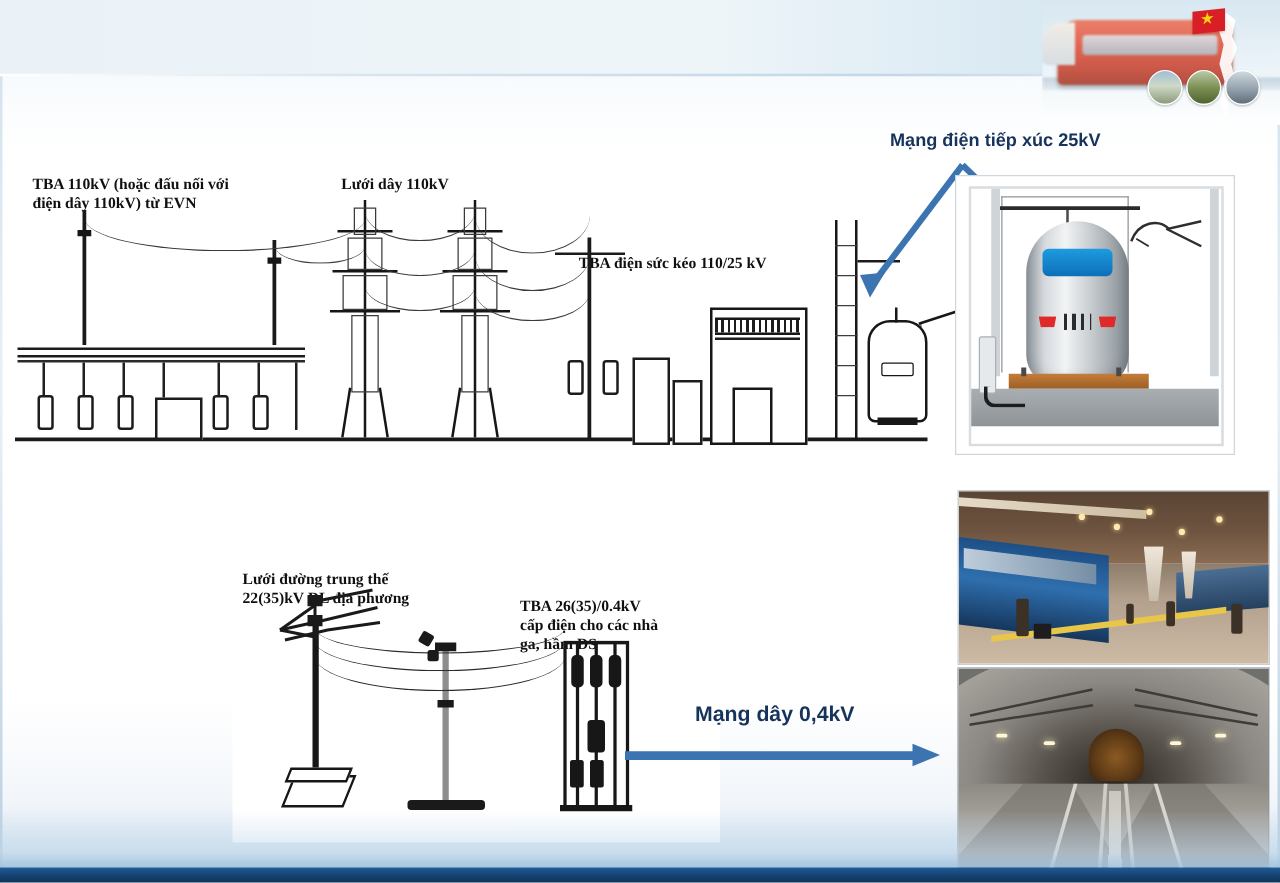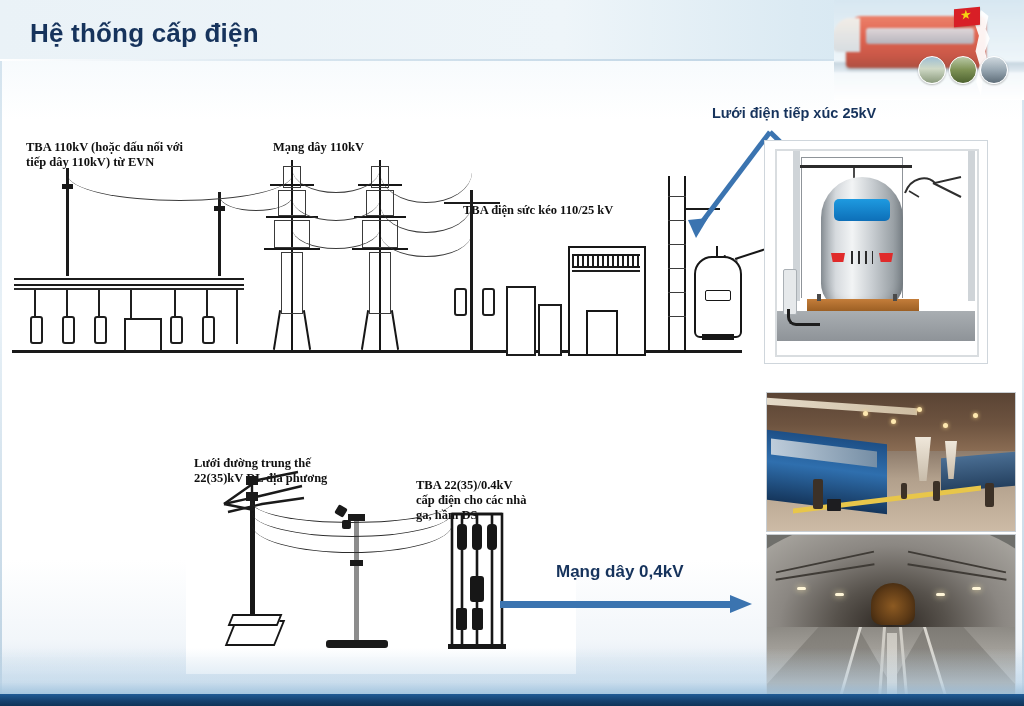--- a/index.html
+++ b/index.html
@@ -260,31 +260,30 @@
     <div class="hdr-blur"></div>
     <div class="hdr-map"></div>
     <div class="hdr-flag"></div>
     <div class="hdr-thumbs">
       <div class="hdr-thumb t1"></div>
       <div class="hdr-thumb t2"></div>
       <div class="hdr-thumb t3"></div>
     </div>
   </div>
 
-  <div class="slide-title">Hệ thống cấp điện</div>
 
 
   <div class="diagram1">
 
     <div class="lbl-tech" id="d1-lbl-tba110">
       <div>TBA 110kV  (hoặc đấu nối với</div>
-      <div>tiếp dây 110kV) từ EVN</div>
-    </div>
-
-    <div class="lbl-tech" id="d1-lbl-duongday">Mạng dây 110kV</div>
+      <div>điện dây 110kV) từ EVN</div>
+    </div>
+
+    <div class="lbl-tech" id="d1-lbl-duongday">Lưới dây 110kV</div>
 
     <div class="lbl-tech" id="d1-lbl-tbakeo">TBA điện sức kéo 110/25 kV</div>
 
     <div class="lbl-tech" id="d1-lbl-tau">TÀU</div>
 
     <div class="d1-ground"></div>
 
     <div class="mast" style="left:58px;top:40px;height:108px;"></div>
     <div class="mast" style="left:210px;top:64px;height:84px;"></div>
     <div style="position:absolute;left:54px;top:56px;width:11px;height:5px;background:#171717;"></div>
@@ -369,21 +368,21 @@
     <div style="position:absolute;left:678px;top:80px;width:34px;height:2px;background:#1b1b1b;"></div>
 
     <div class="tau">
       <div class="pan"></div>
       <div class="slot"></div>
       <div class="base"></div>
     </div>
     <div class="tau-leader"></div>
   </div>
 
-  <div class="callout-25kv">Lưới điện tiếp xúc 25kV</div>
+  <div class="callout-25kv">Mạng điện tiếp xúc 25kV</div>
 
   <svg class="arrow-v" style="left:672px;top:126px;" width="200" height="124" viewBox="0 0 200 124">
     <g stroke="#3b74b0" stroke-width="5" fill="none">
       <path d="M98 6 L24 104"></path>
       <path d="M98 6 L168 74"></path>
     </g>
     <polygon points="24,112 36,92 16,94" fill="#3b74b0"></polygon>
     <polygon points="176,82 162,66 160,86" fill="#3b74b0"></polygon>
   </svg>
 
@@ -415,21 +414,21 @@
 
 
   <div class="diagram2">
 
     <div class="lbl-tech" id="d2-lbl-luoi">
       <div>Lưới đường trung thế</div>
       <div>22(35)kV ĐL địa phương</div>
     </div>
 
     <div class="lbl-tech" id="d2-lbl-tba">
-      <div>TBA 22(35)/0.4kV</div>
+      <div>TBA 26(35)/0.4kV</div>
       <div>cấp điện cho các nhà</div>
       <div>ga, hầm ĐS</div>
     </div>
 
     <div class="pole" style="left:64px;top:48px;width:5px;height:124px;"></div>
     <svg style="position:absolute;left:28px;top:18px;" width="92" height="46" viewBox="0 0 92 46">
       <g stroke="#1a1a1a" stroke-width="2.4" fill="none">
         <path d="M10 34 L44 10 L84 2"></path>
         <path d="M10 34 L46 26 L88 16"></path>
         <path d="M14 42 L48 34 L90 28"></path>

